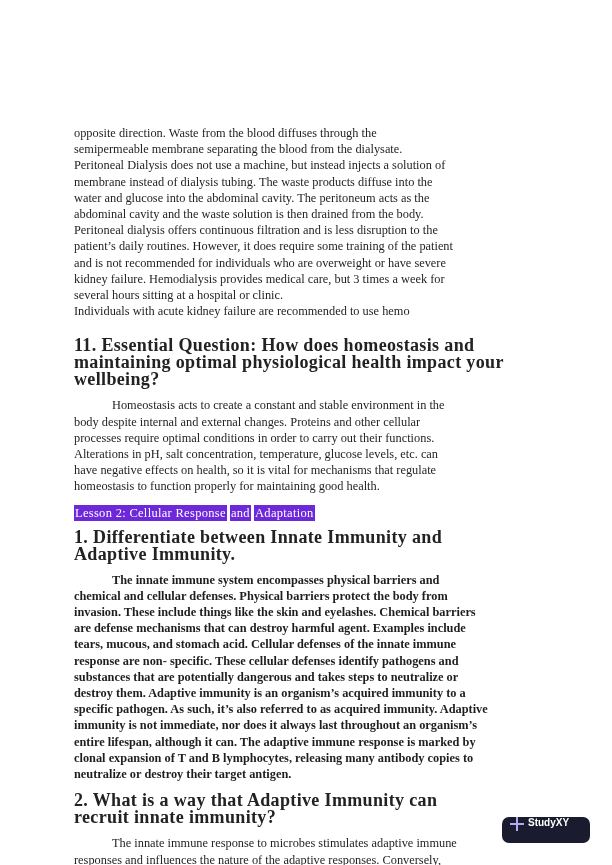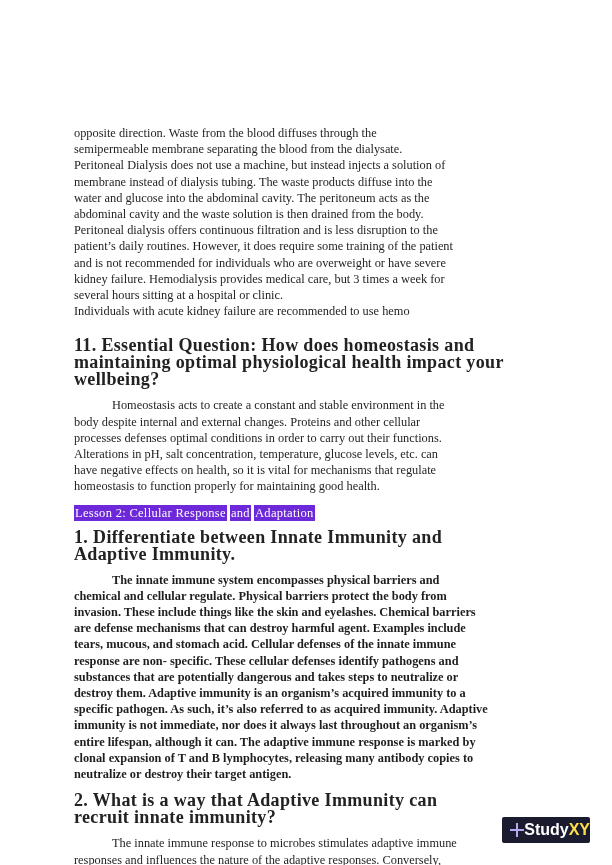--- a/index.html
+++ b/index.html
@@ -16,31 +16,31 @@
     font-weight: bold; font-size: 18px; line-height: 17px; letter-spacing: 0.35px;
     margin: 0; white-space: nowrap; color: #222;
   }
   .heading .line { display: block; }
   .hl-row { white-space: nowrap; font-size: 12.5px; line-height: 17px; }
   .hl {
     background: #6d28d9; color: #ffffff; padding: 1px 1px 1px 1px; letter-spacing: 0.3px;
   }
   .badge {
     position: absolute; left: 502px; top: 817px; width: 88px; height: 26px;
-    background: #1a1b2e; border-radius: 2px; display: flex; align-items: center;
-    font-family: "Liberation Sans", "DejaVu Sans", sans-serif; font-weight: bold; font-size: 16px;
+    background: #1a1b2e; border-radius: 7px; display: flex; align-items: flex-start;
+    font-family: "Liberation Sans", "DejaVu Sans", sans-serif; font-weight: bold; font-size: 10px;
   }
   .badge .plus { width: 14px; height: 14px; margin-left: 8px; margin-right: 4px; position: relative; }
   .badge .plus::before, .badge .plus::after {
     content: ""; position: absolute; background: #b6a8f0;
   }
   .badge .plus::before { left: 6px; top: 0; width: 2px; height: 14px; }
   .badge .plus::after { left: 0; top: 6px; width: 14px; height: 2px; }
   .badge .brand-a { color: #ffffff; }
-  .badge .brand-b { color: #fde047; }
+  .badge .brand-b { color: #ffffff; }
 </style>
 </head>
 <body>
 
 <div class="page">
 
   <p class="para">
     <span class="line">opposite direction. Waste from the blood diffuses through the</span>
     <span class="line">semipermeable membrane separating the blood from the dialysate.</span>
     <span class="line">Peritoneal Dialysis does not use a machine, but instead injects a solution of</span>
@@ -57,40 +57,40 @@
 
   <h2 class="heading" style="margin-top:18px;">
     <span class="line">11.  Essential Question: How does homeostasis and</span>
     <span class="line">maintaining optimal physiological health impact your</span>
     <span class="line">wellbeing?</span>
   </h2>
 
   <p class="para" style="margin-top:9px;">
     <span class="line indent">Homeostasis acts to create a constant  and stable environment in the</span>
     <span class="line">body despite internal and external changes. Proteins and other cellular</span>
-    <span class="line">processes defenses optimal conditions in order to carry out their functions.</span>
+    <span class="line">processes require optimal conditions in order to carry out their functions.</span>
     <span class="line">Alterations in pH, salt concentration, temperature, glucose levels, etc. can</span>
     <span class="line">have negative effects on health, so it is vital for mechanisms that regulate</span>
     <span class="line">homeostasis to function properly for maintaining good health.</span>
   </p>
 
   <div class="hl-row" style="margin-top:10px;">
     <span class="hl">Lesson 2: Cellular Response</span>
     <span class="hl">and</span>
     <span class="hl">Adaptation</span>
   </div>
 
   <h2 class="heading" style="margin-top:7px;">
     <span class="line">1.  Differentiate between Innate Immunity and</span>
     <span class="line">Adaptive Immunity.</span>
   </h2>
 
   <p class="para" style="margin-top:9px;font-weight:bold;">
     <span class="line indent">The innate immune system encompasses physical barriers and</span>
-    <span class="line">chemical and cellular regulate. Physical barriers protect the body from</span>
+    <span class="line">chemical and cellular defenses. Physical barriers protect the body from</span>
     <span class="line">invasion. These include things like the skin and eyelashes.  Chemical barriers</span>
     <span class="line">are defense mechanisms  that  can  destroy harmful agent. Examples include</span>
     <span class="line">tears, mucous, and stomach acid. Cellular defenses of the innate  immune</span>
     <span class="line">response  are  non- specific.  These cellular  defenses identify pathogens and</span>
     <span class="line">substances that  are potentially  dangerous and takes steps to neutralize or</span>
     <span class="line">destroy them. Adaptive immunity  is an organism’s acquired immunity to a</span>
     <span class="line">specific pathogen. As such, it’s also referred to as acquired immunity. Adaptive</span>
     <span class="line">immunity is not immediate, nor does  it  always  last  throughout  an  organism’s</span>
     <span class="line">entire lifespan, although it can. The adaptive  immune  response is marked  by</span>
     <span class="line">clonal  expansion  of T and  B lymphocytes, releasing many antibody copies to</span>

